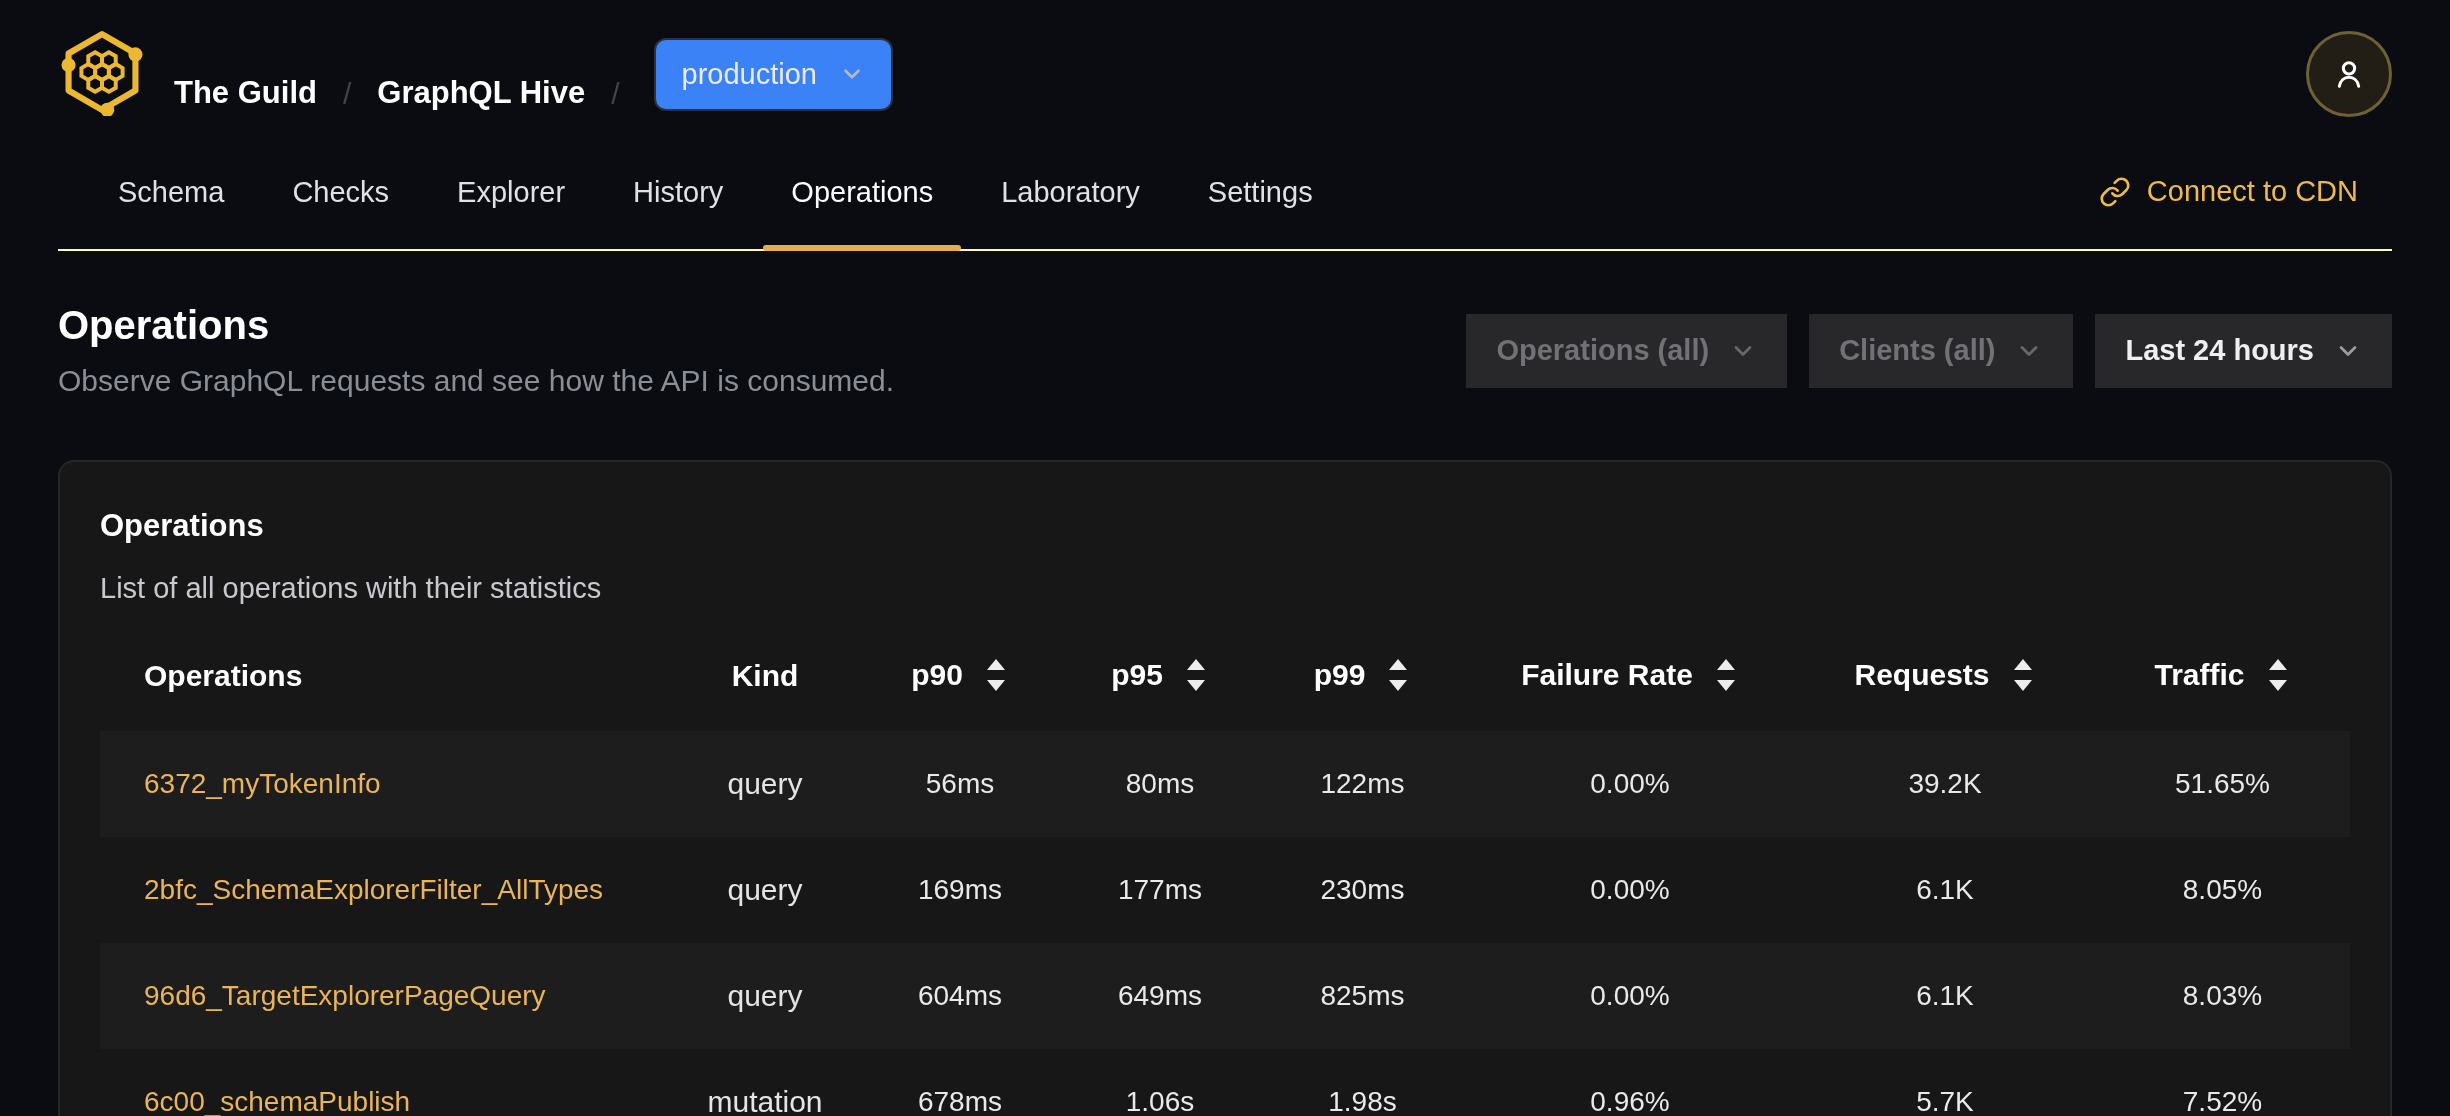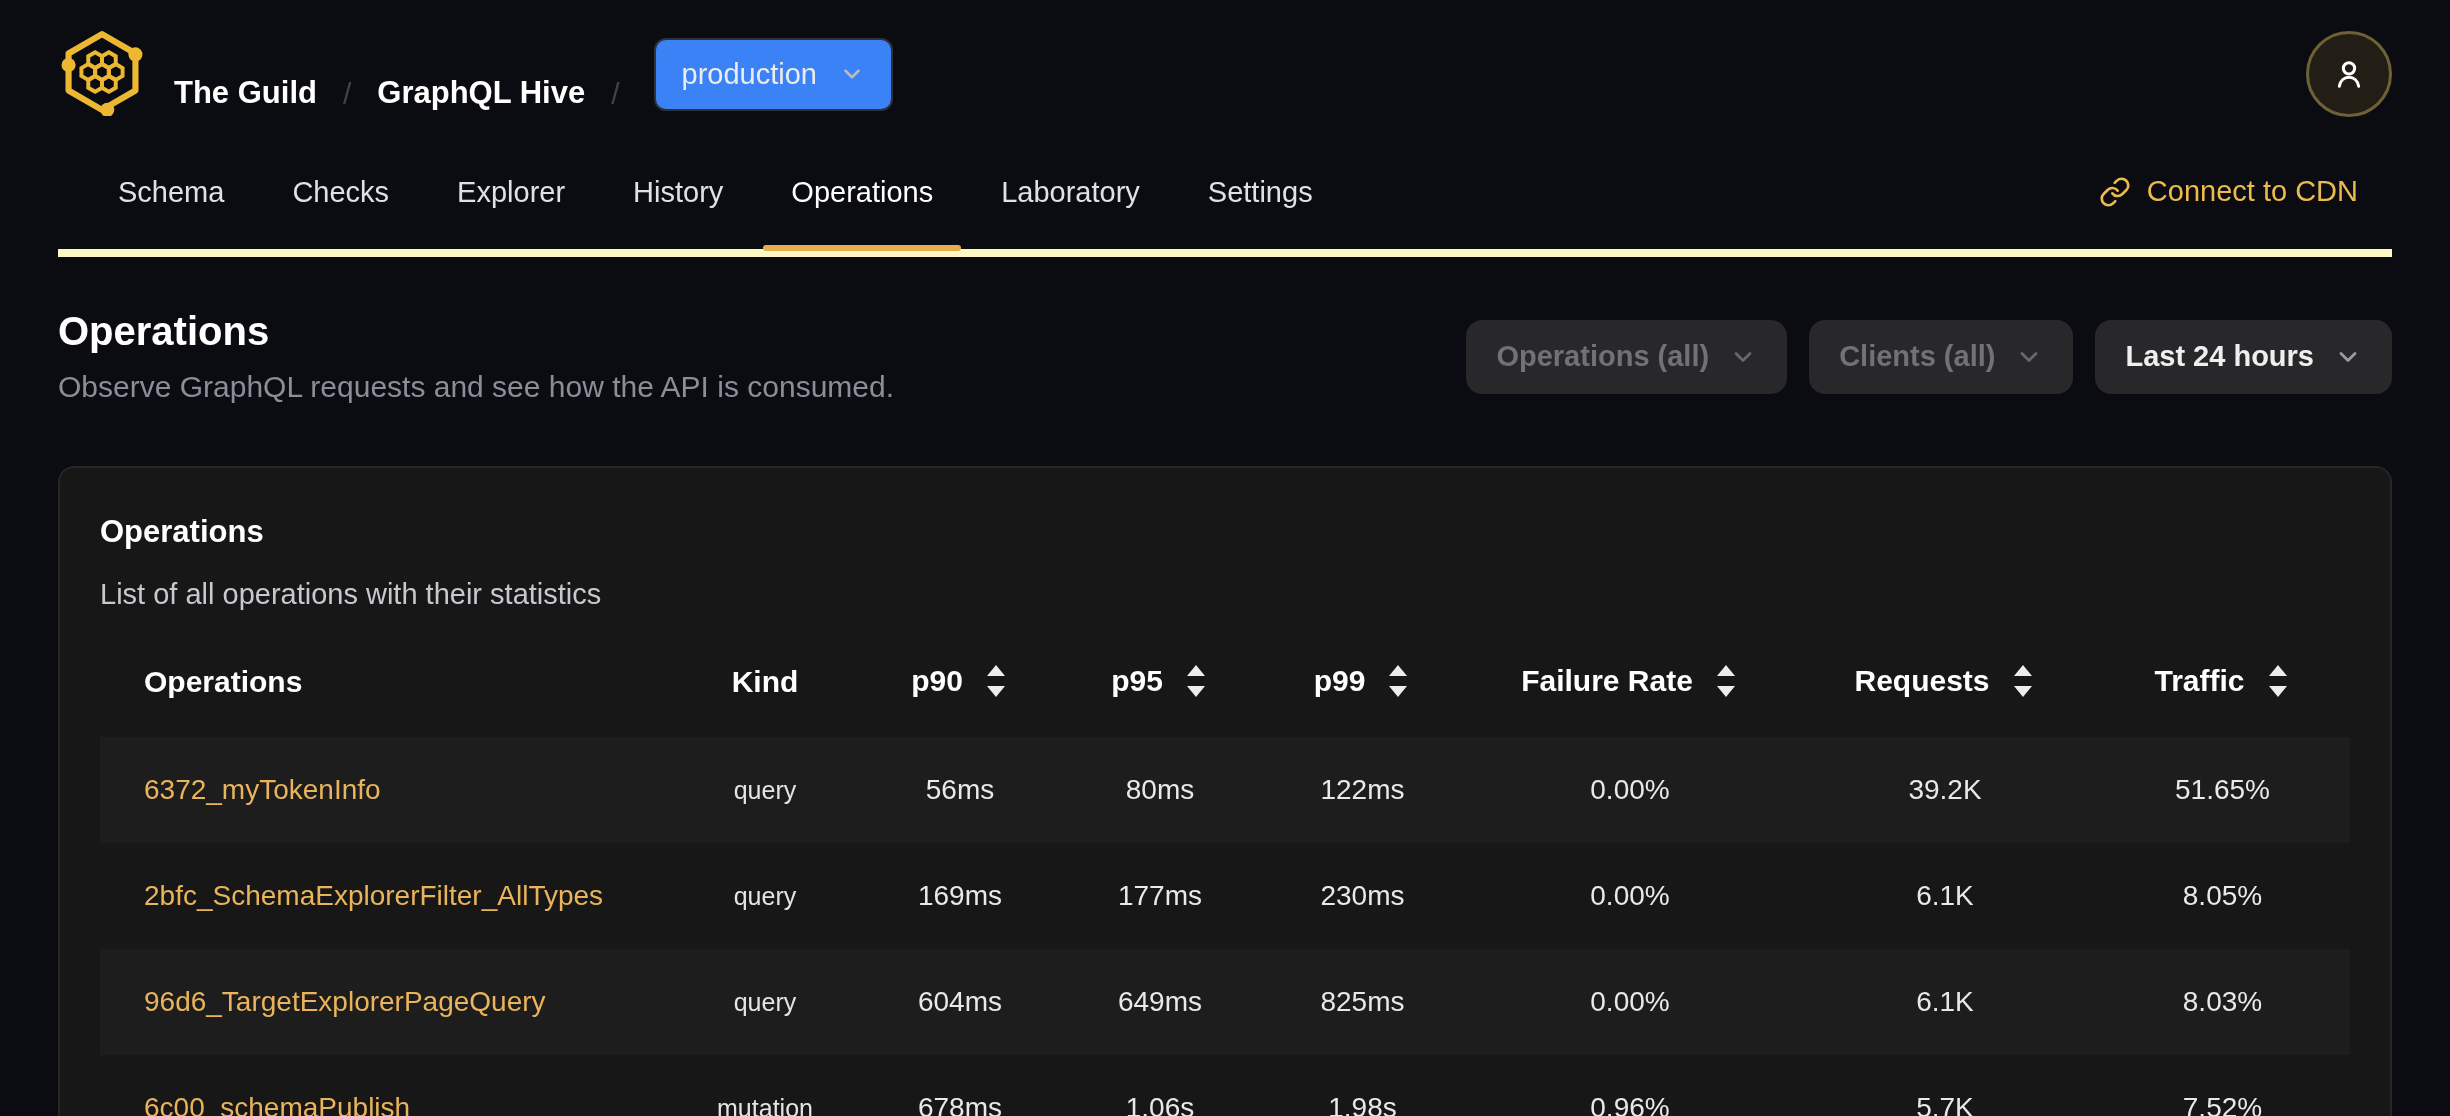--- a/index.html
+++ b/index.html
@@ -24,21 +24,21 @@
   }
   .target-select svg { width: 26px; height: 26px; color: #b9bbc0; }
   .spacer { flex: 1; }
   .avatar {
     width: 86px; height: 86px; border-radius: 50%;
     background: #221e15; border: 3px solid #6f6136;
     display: flex; align-items: center; justify-content: center; cursor: pointer;
   }
   .avatar svg { width: 40px; height: 40px; }
   
-  .nav-row { display: flex; align-items: flex-start; border-bottom: 8px solid #fef9c3; padding: 0 0 0 26px; }
+  .nav-row { display: flex; align-items: flex-start; border-bottom: 2px solid #fef9c3; padding: 0 0 0 26px; }
   .tabs { display: flex; }
   .tab {
     position: relative; background: none; border: none; cursor: pointer;
     padding: 42px 34px 40px; font-size: 29px; color: #e0e1e4; font-family: inherit;
   }
   .tab.active { color: #ffffff; }
   .tab.active::after {
     content: ""; position: absolute; left: 6px; right: 6px; bottom: -2px;
     height: 6px; background: #e6ad50; border-radius: 3px;
   }
@@ -49,21 +49,21 @@
   }
   .cdn-link svg { width: 32px; height: 32px; }
   
   main { padding: 52px 58px 0; }
   .page-head { display: flex; align-items: center; justify-content: space-between; }
   h1 { font-size: 40px; font-weight: 700; margin-bottom: 16px; }
   .page-sub { font-size: 30px; color: #8a8e97; font-weight: 400; }
   .filters { display: flex; gap: 22px; }
   .filter-btn {
     display: flex; align-items: center; gap: 20px;
-    background: #28282a; border: none; border-radius: 16px;
+    background: #28282a; border: none; border-radius: 0;
     padding: 0 30px; height: 74px; cursor: pointer;
     font-size: 29px; font-weight: 600; color: #efefef; font-family: inherit;
   }
   .filter-btn.muted { color: #717277; }
   .filter-btn svg { width: 28px; height: 28px; color: #9a9ba0; }
   .filter-btn.muted svg { color: #67686c; }
   
   .card {
     margin-top: 62px; background: #171717;
     border: 2px solid #262628; border-radius: 16px;
@@ -85,21 +85,21 @@
   .align-center { text-align: center; }
   th:first-child, td:first-child { padding-left: 44px; }
   .head-inner { display: inline-flex; align-items: center; gap: 20px; vertical-align: middle; }
   .sorter { display: inline-flex; flex-direction: column; gap: 10px; cursor: pointer; padding: 4px; }
   .tri { display: block; width: 0; height: 0; border-left: 9px solid transparent; border-right: 9px solid transparent; }
   .tri.up { border-bottom: 11px solid #ededed; }
   .tri.down { border-top: 11px solid #ededed; }
   tbody tr { height: 106px; }
   tbody tr:nth-child(odd) { background: #1d1d1d; }
   td { font-size: 28px; color: #e9e9e9; padding: 0 10px; }
-  td .cell-kind { font-size: 25px; color: #e4e4e4; }
+  td .cell-kind { font-size: 30px; color: #e4e4e4; }
   .op-link { color: #e9b45b; text-decoration: none; font-size: 28px; cursor: pointer; }
 </style>
 </head>
 <body>
 
 <header class="topbar">
   <div class="brand-row">
     <a class="logo">
       <svg viewBox="0 0 100 100" fill="none" stroke="#ecb831">
         <path d="M50 7 L88 29 L88 71 L50 93 L12 71 L12 29 Z" stroke-width="7" stroke-linejoin="round"></path>

